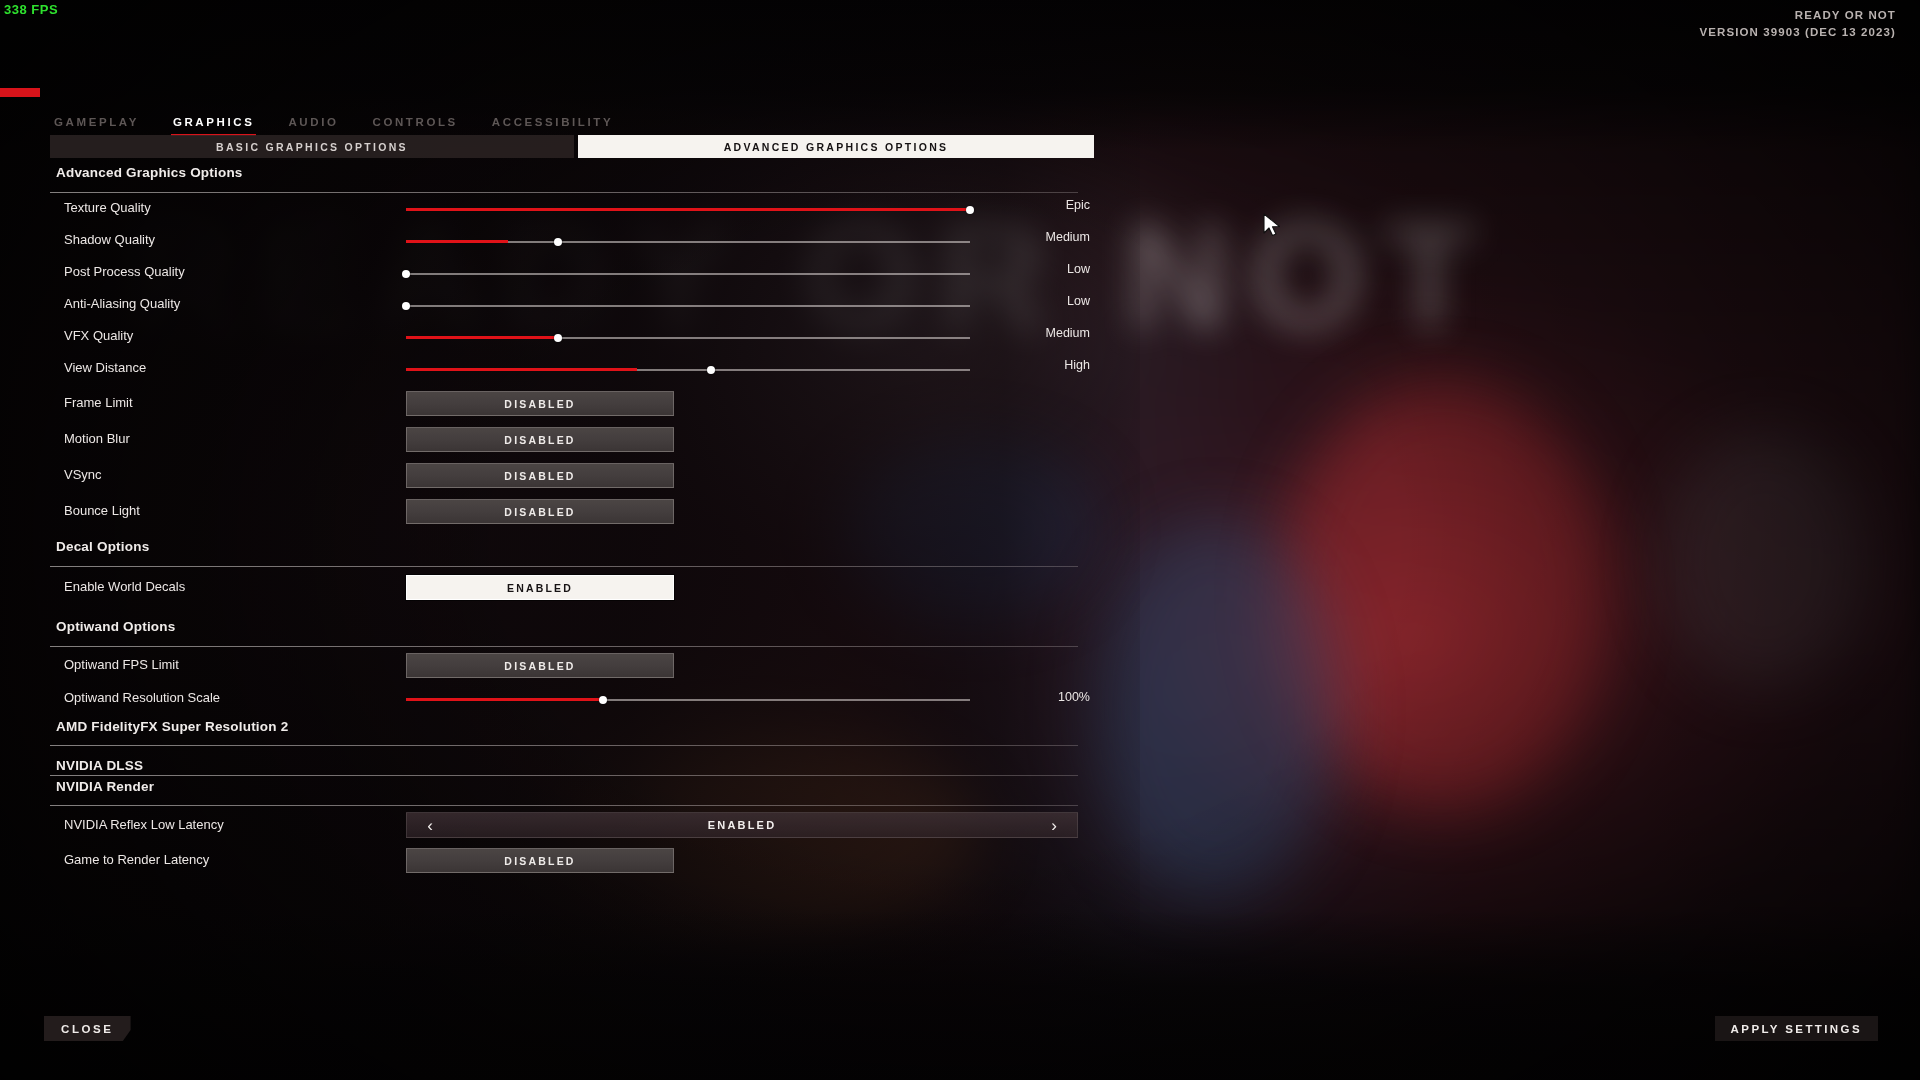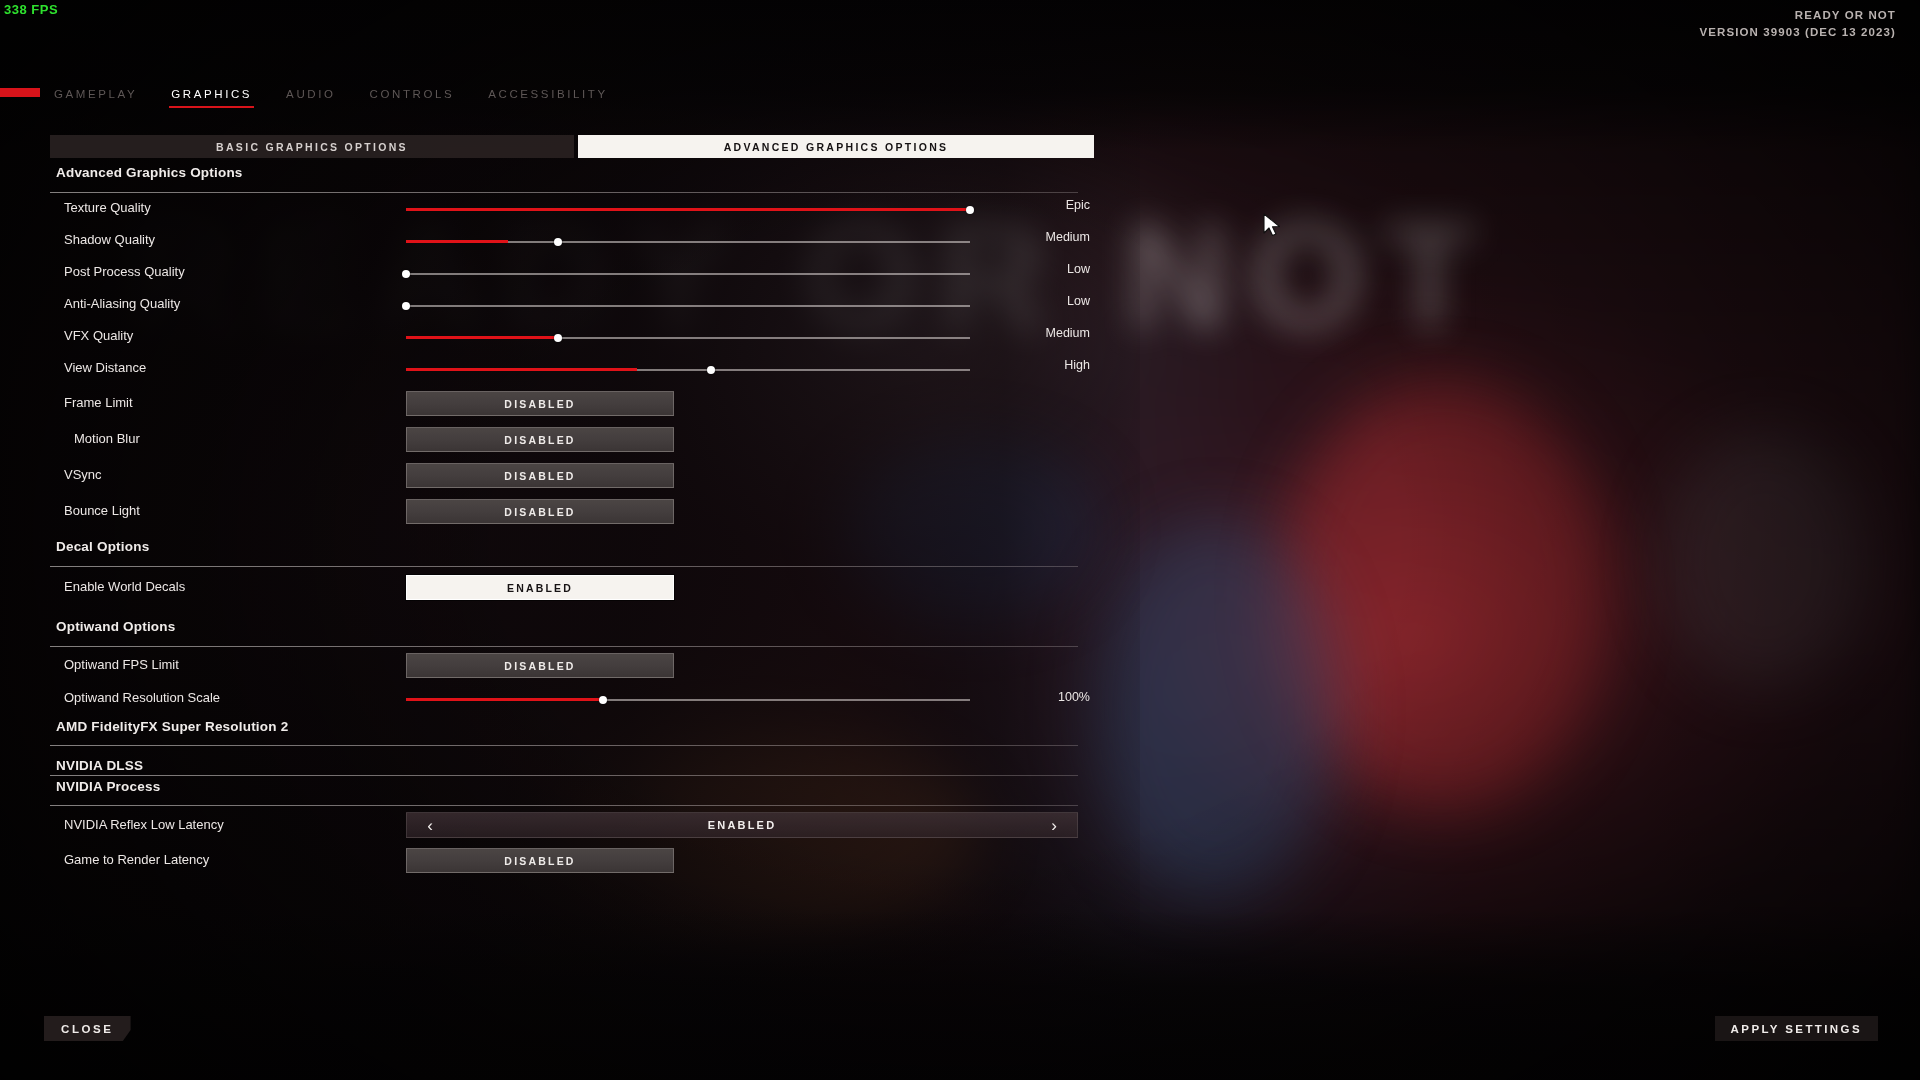--- a/index.html
+++ b/index.html
@@ -42,22 +42,22 @@
   .verbox { position:absolute; right:24px; top:7px; text-align:right; line-height:17px; }
   .verbox div { font-size:11.5px; letter-spacing:1.1px; font-weight:700; color:#b9b2b0; }
 
   
   .title { position:absolute; left:46px; top:28px; font-size:44px; font-weight:400;
     letter-spacing:11px; color:#f2eeec; }
   .redbar { position:absolute; left:0px; top:88px; width:40px; height:9px; background:#d8131a; }
 
   
   .maintabs { position:absolute; left:52px; top:84px; display:flex; align-items:center; gap:30px; }
-  .mt { font-size:11.5px; letter-spacing:2.6px; font-weight:400; color:#5e5756;
-    padding:4px 2px 8px 2px; position:relative; }
+  .mt { font-size:11.5px; letter-spacing:2.6px; font-weight:700; color:#5e5756;
+    padding:4px 2px 8px 2px; position:relative;margin-top:28px; }
   .mt.active { color:#ffffff; }
   .mt.active::after { content:""; position:absolute; left:0; right:0; bottom:0; height:2.5px; background:#d8131a; }
 
   
   .subtabs { position:absolute; left:50px; top:135px; display:flex; }
   .st { width:524px; height:23px; display:flex; align-items:center; justify-content:center;
     font-size:10.5px; letter-spacing:2.3px; font-weight:700; }
   .st.off { background:rgba(42,34,34,0.88); color:#d6d0ce; }
   .st.on  { background:#f6f3ef; color:#151112; margin-left:4px; width:516px; }
 
@@ -222,21 +222,21 @@
       </div>
       <div class="val">High</div>
     </div>
 
     <div class="row" style="height:36px;">
       <div class="name" style="top:10px;">Frame Limit</div>
       <div class="btn-dd" style="top:6px;">DISABLED</div>
     </div>
 
     <div class="row" style="height:36px;">
-      <div class="name" style="top:10px;margin-left:10px;">Motion Blur</div>
+      <div class="name" style="top:10px;">Motion Blur</div>
       <div class="btn-dd" style="top:6px;">DISABLED</div>
     </div>
 
     <div class="row" style="height:36px;">
       <div class="name" style="top:10px;">VSync</div>
       <div class="btn-dd" style="top:6px;">DISABLED</div>
     </div>
 
     <div class="row" style="height:36px;">
       <div class="name" style="top:10px;">Bounce Light</div>
@@ -284,21 +284,21 @@
     </div>
 
 
     <div class="sec-head" style="height:30px;">
       <div class="lbl" style="top:12px;">NVIDIA DLSS</div>
       <div class="sec-rule"></div>
     </div>
 
 
     <div class="sec-head" style="height:30px;">
-      <div class="lbl" style="top:3px;">NVIDIA Process</div>
+      <div class="lbl" style="top:3px;">NVIDIA Render</div>
       <div class="sec-rule"></div>
     </div>
 
     <div class="row" style="height:36px;">
       <div class="name" style="top:11px;">NVIDIA Reflex Low Latency</div>
       <div class="btn-wide" style="top:6px;">
         <div class="chev">‹</div>
         <div class="mid">ENABLED</div>
         <div class="chev">›</div>
       </div>

